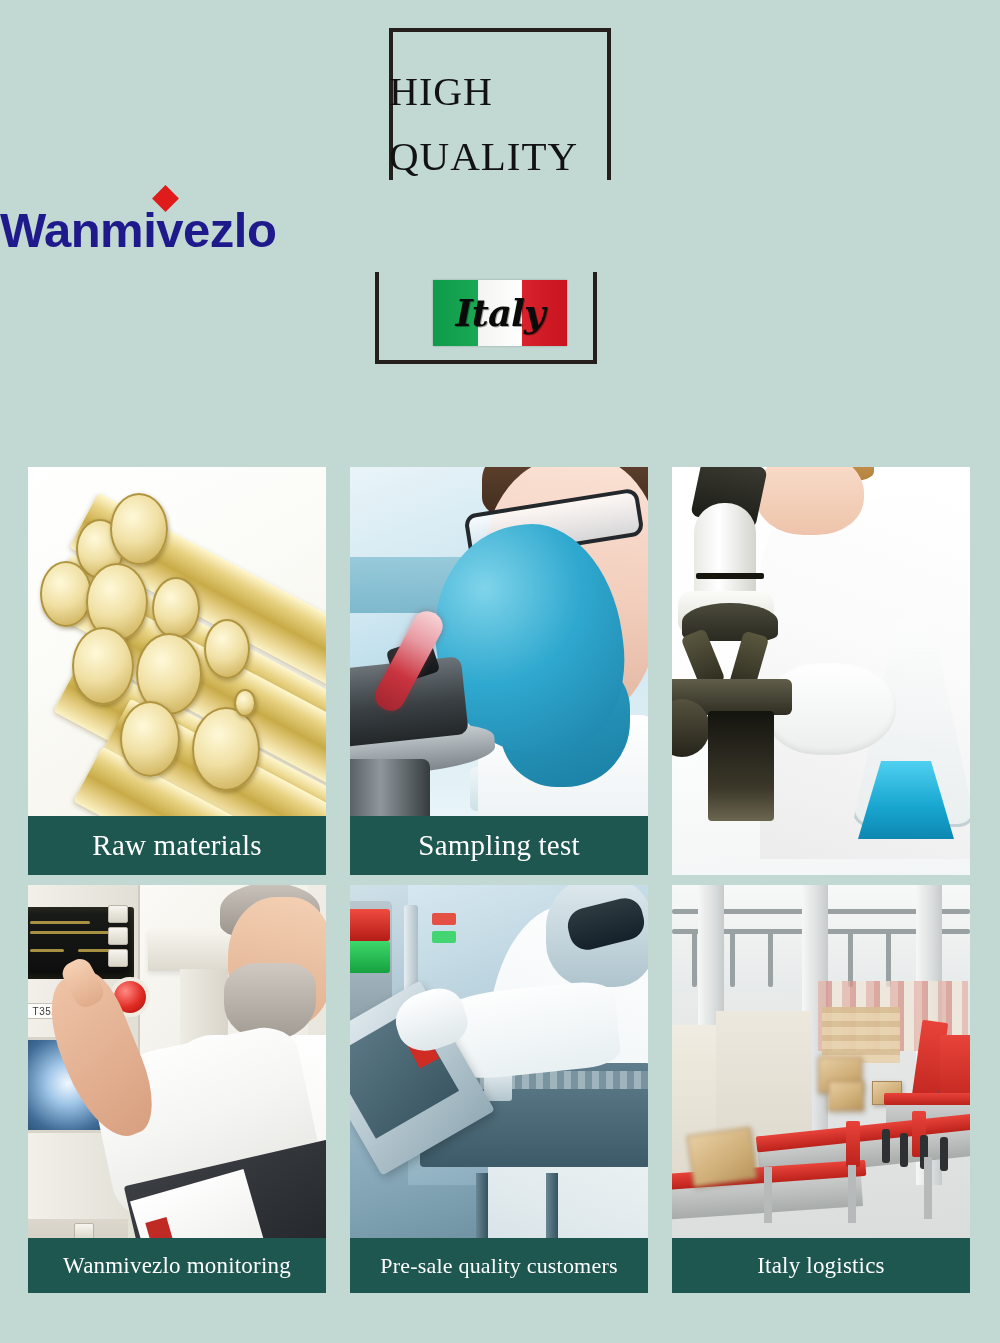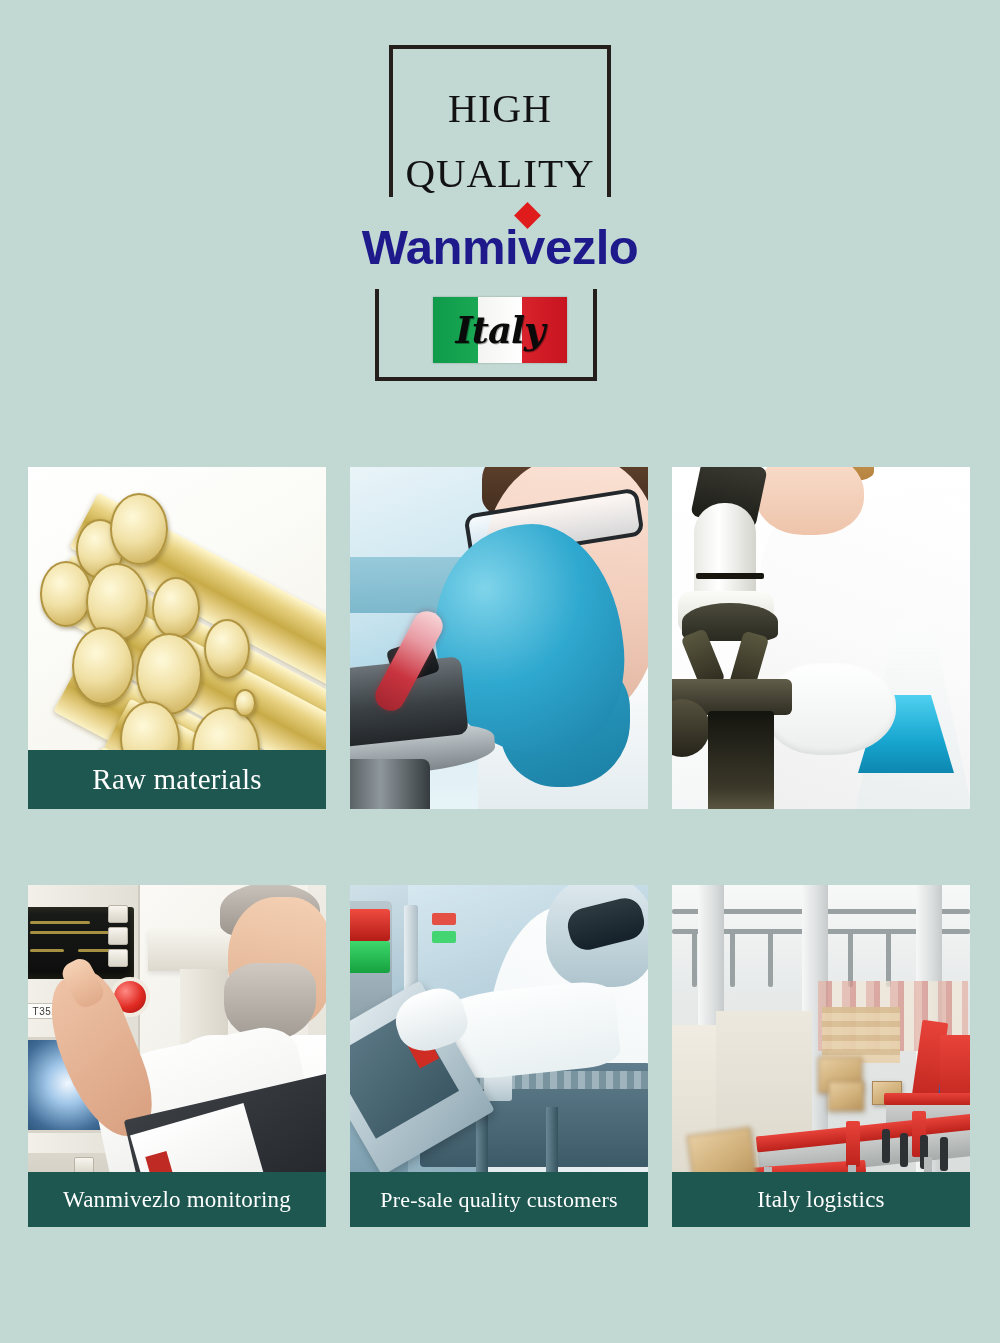--- a/index.html
+++ b/index.html
@@ -9,22 +9,21 @@
     height: 1343px;
     background: #c2d8d3;
     font-family: "Liberation Serif", serif;
     overflow: hidden;
     position: relative;
   }
 
   
   .header {
     width: 100%;
-    padding-top: 45px;
-    text-align: center;
+    padding-top: 28px;
   }
 
   .quality-frame {
     position: relative;
     width: 222px;
     height: 152px;
     margin: 0 auto;
   }
   .quality-frame .bracket-top {
     position: absolute;
@@ -125,21 +124,21 @@
     display: grid;
     grid-template-columns: repeat(3, 298px);
     grid-template-rows: 390px 390px;
     column-gap: 24px;
     row-gap: 28px;
   }
 
   .card {
     position: relative;
     width: 298px;
-    height: 342px;
+    height: 408px;
     overflow: hidden;
     background: #ffffff;
   }
   .card .photo {
     position: absolute;
     left: 0; top: 0;
     width: 100%;
     height: 100%;
     overflow: hidden;
   }
@@ -690,20 +689,21 @@
       <div class="face"></div>
       <div class="goggles"></div>
       <div class="glove-cuff"></div>
       <div class="glove"></div>
       <div class="scope-base"></div>
       <div class="scope-body"></div>
       <div class="scope-col"></div>
       <div class="scope-lens"></div>
       <div class="tube"></div>
     </div>
+    <div class="caption">Sampling test</div>
   </div>
 
   <div class="card r1 c3">
     <div class="photo ph-routine">
       <div class="coat2"></div>
       <div class="hair2"></div>
       <div class="head"></div>
       <div class="flask"></div>
       <div class="liquid"></div>
       <div class="hand"></div>

